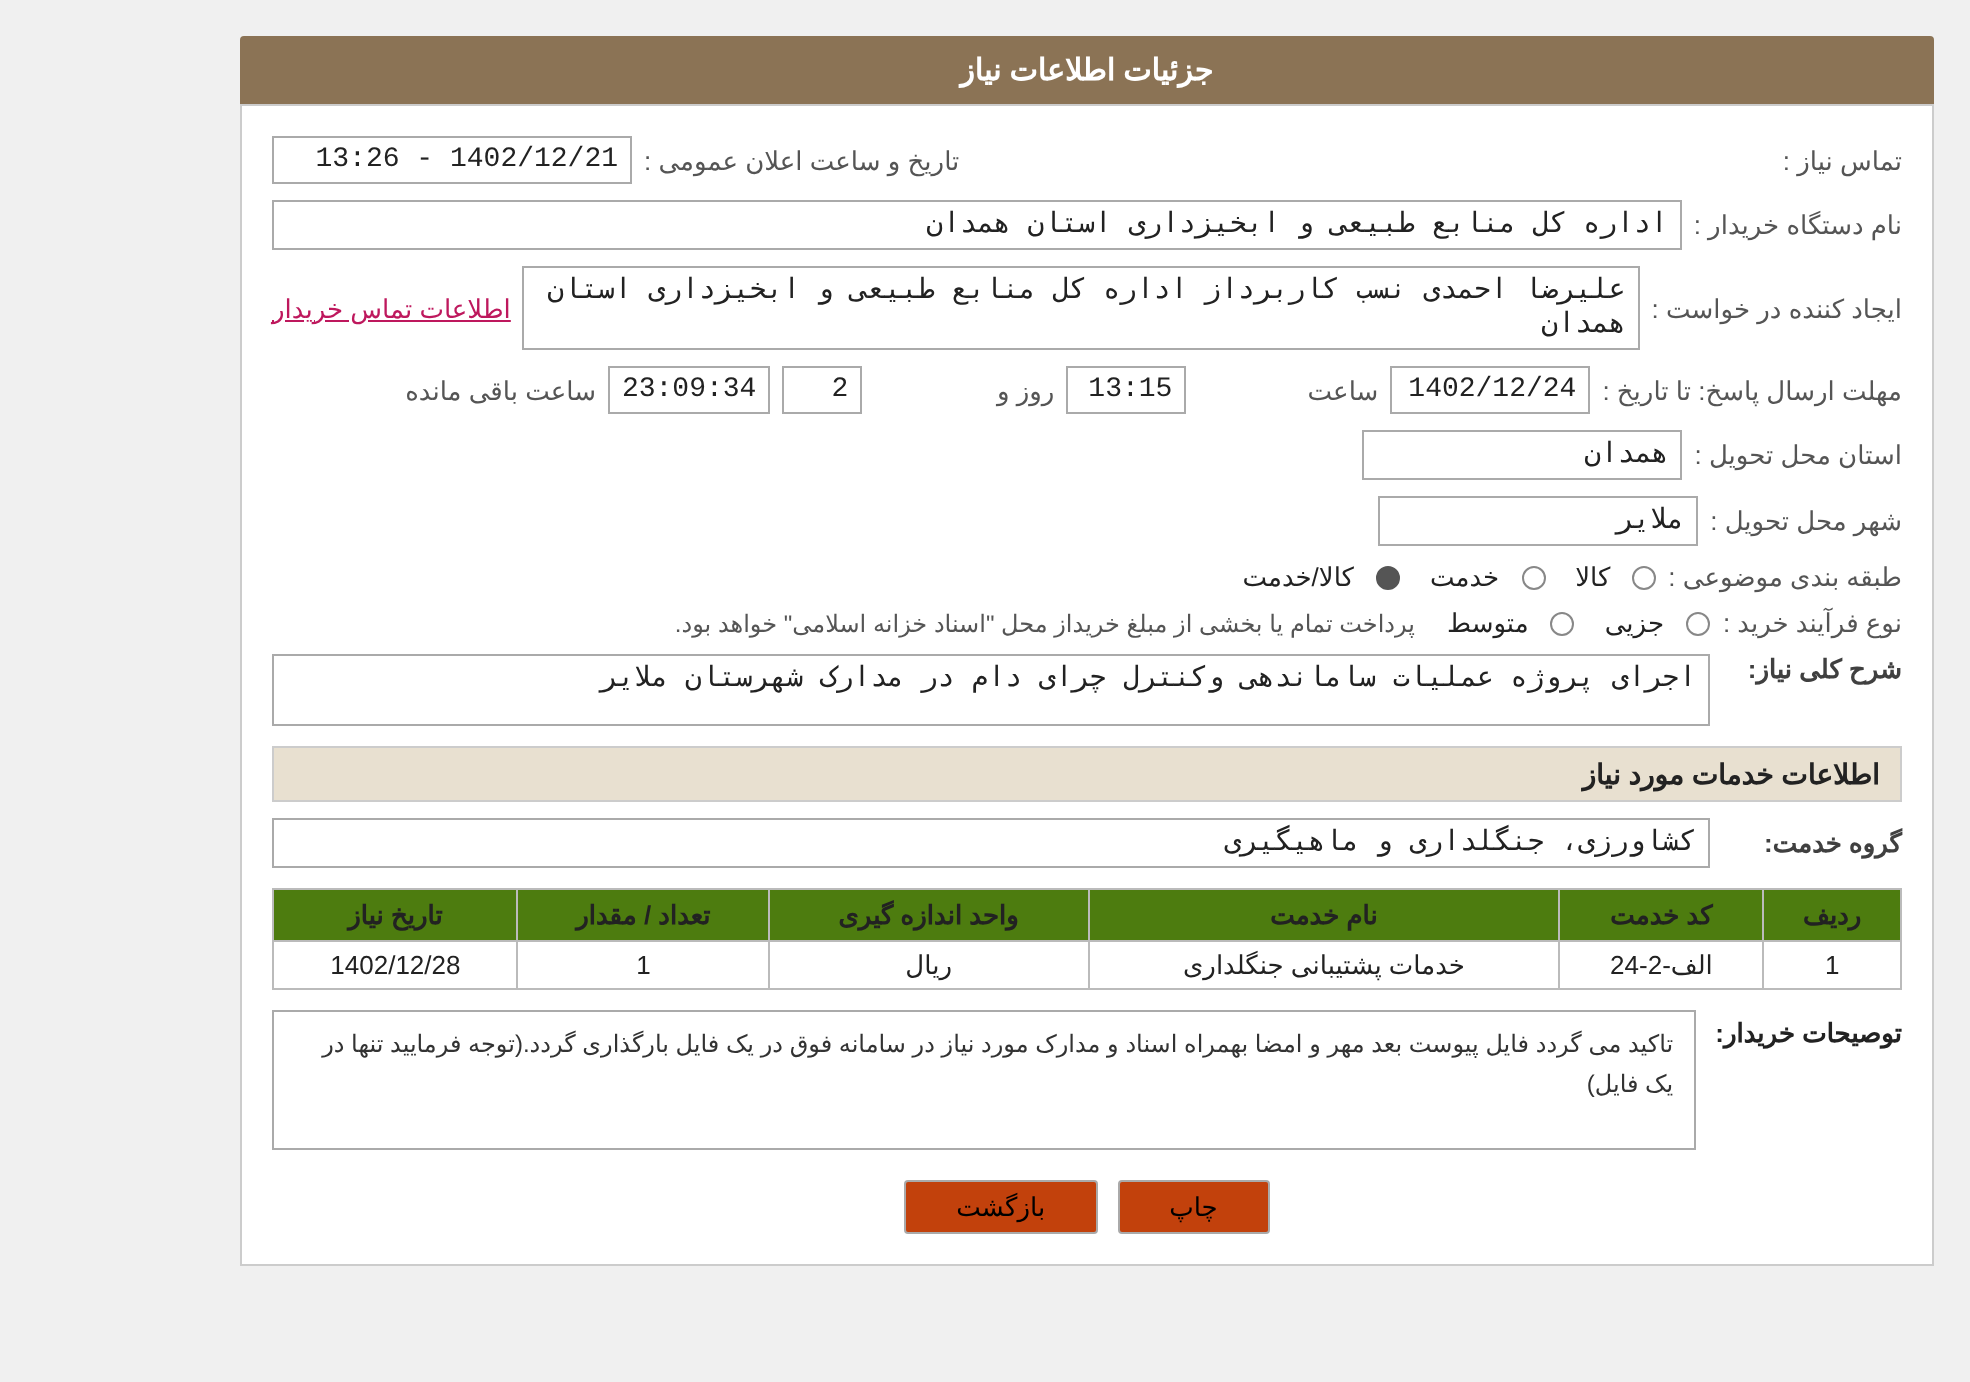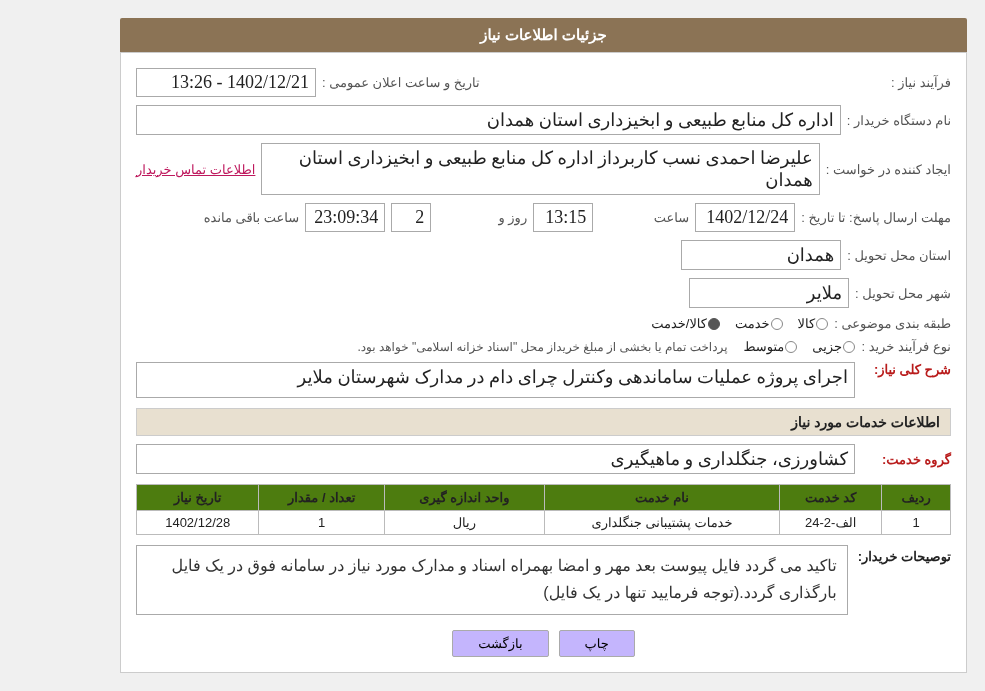--- a/index.html
+++ b/index.html
@@ -31,29 +31,29 @@
       padding: 15px;
     }
     .label {
       color: #555;
       white-space: nowrap;
       min-width: 90px;
       text-align: right;
     }
     .label-bold {
       font-weight: bold;
-      color: #b91c1c;
+      color: #404040;
     }
     .input-box {
       border: 1px solid #aaa;
       padding: 3px 6px;
       background: white;
       min-height: 22px;
-      font-family: Liberation Serif, serif;
-      font-size: 18px;
+      font-family: Liberation Mono, monospace;
+      font-size: 14px;
     }
     .input-wide {
       flex: 1;
     }
     .section-header {
       background: #e8e0d0;
       border: 1px solid #ccc;
       padding: 5px 10px;
       font-weight: bold;
       margin: 10px 0 8px 0;
@@ -65,21 +65,21 @@
       cursor: pointer;
     }
     .radio-group {
       display: flex;
       gap: 15px;
       align-items: center;
     }
     .radio-item {
       display: flex;
       align-items: center;
-      gap: 1px;
+      gap: 11px;
     }
     .radio-circle {
       width: 12px;
       height: 12px;
       border-radius: 50%;
       border: 1px solid #888;
       background: white;
       display: inline-block;
     }
     .radio-circle.selected {
@@ -114,36 +114,36 @@
     .buyer-notes-label {
       white-space: nowrap;
       font-weight: bold;
       min-width: 80px;
       padding-top: 4px;
     }
     .buyer-notes-box {
       flex: 1;
       border: 1px solid #aaa;
       padding: 6px 10px;
-      font-size: 16px;
+      font-size: 12px;
       line-height: 1.7;
       color: #333;
       background: white;
       min-height: 70px;
     }
     .button-row {
       display: flex;
       justify-content: center;
       gap: 10px;
       margin-top: 15px;
     }
     .btn {
       padding: 5px 25px;
       border: 1px solid #aaa;
-      background: #c4b5fd;
+      background: #c2410c;
       font-family: Tahoma, Arial, sans-serif;
       font-size: 13px;
       cursor: pointer;
       border-radius: 2px;
     }
     .relative-wrap {
       position: relative;
     }
     .row-flex {
       display: flex;
@@ -160,21 +160,21 @@
     }
   </style>
 </head>
 <body>
 
 <div class="page-wrapper">
   <div class="header-bar">جزئیات اطلاعات نیاز</div>
   <div class="main-content relative-wrap">
 
     <div class="row-flex">
-      <span class="label">فرآیند نیاز :</span>
+      <span class="label">تماس نیاز :</span>
       <span style="flex:1;"></span>
       <span class="label">تاریخ و ساعت اعلان عمومی :</span>
       <span class="input-box" style="min-width:180px;">1402/12/21 - 13:26</span>
     </div>
 
     <div class="row-flex">
       <span class="label">نام دستگاه خریدار :</span>
       <span class="input-box input-wide">اداره کل منابع طبیعی و ابخیزداری استان همدان</span>
     </div>
 

